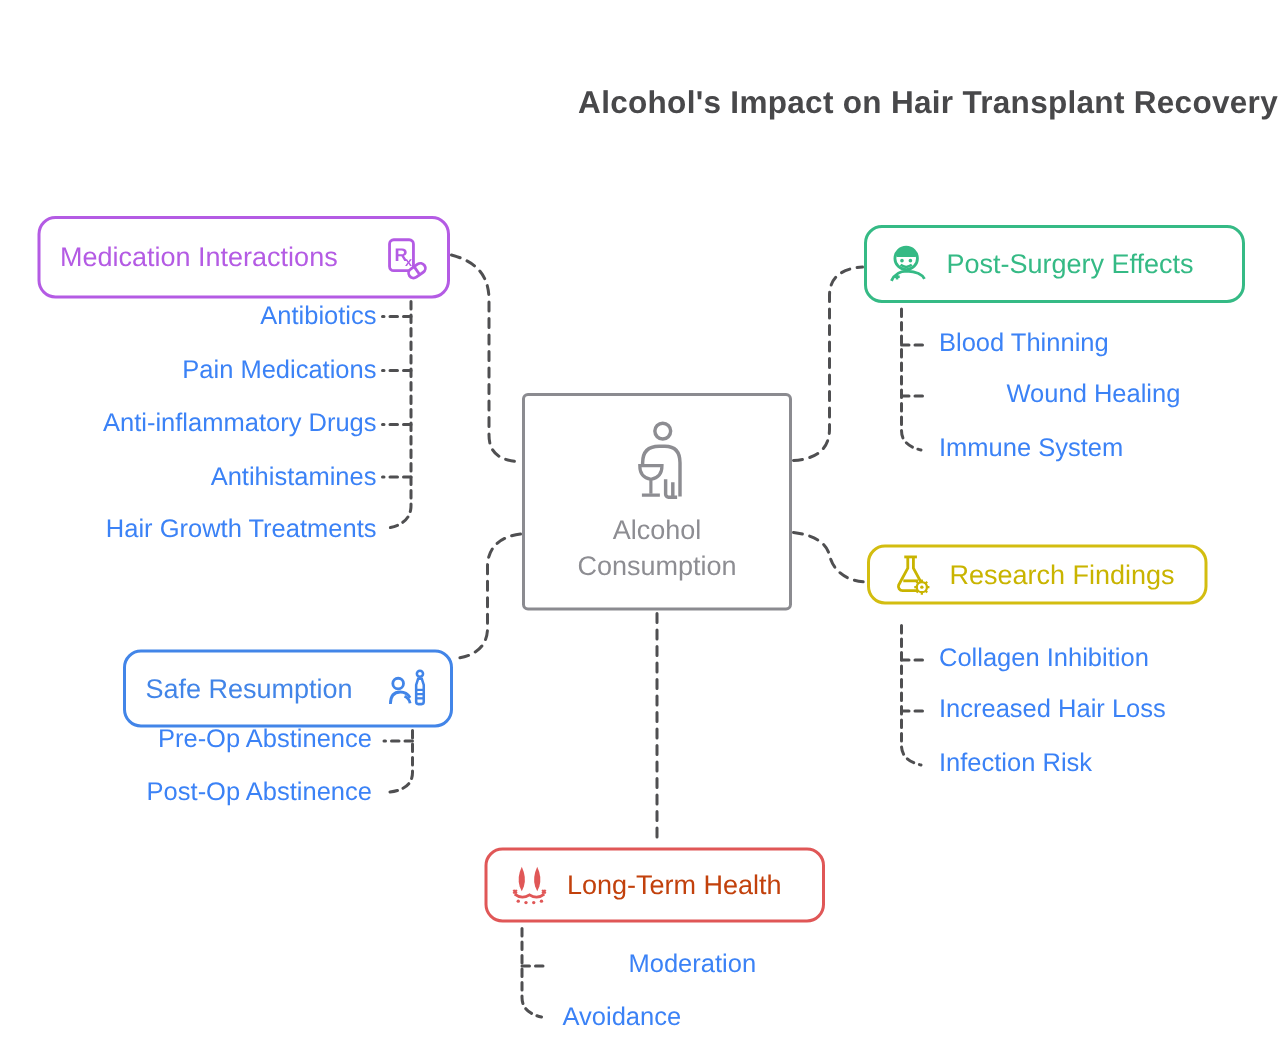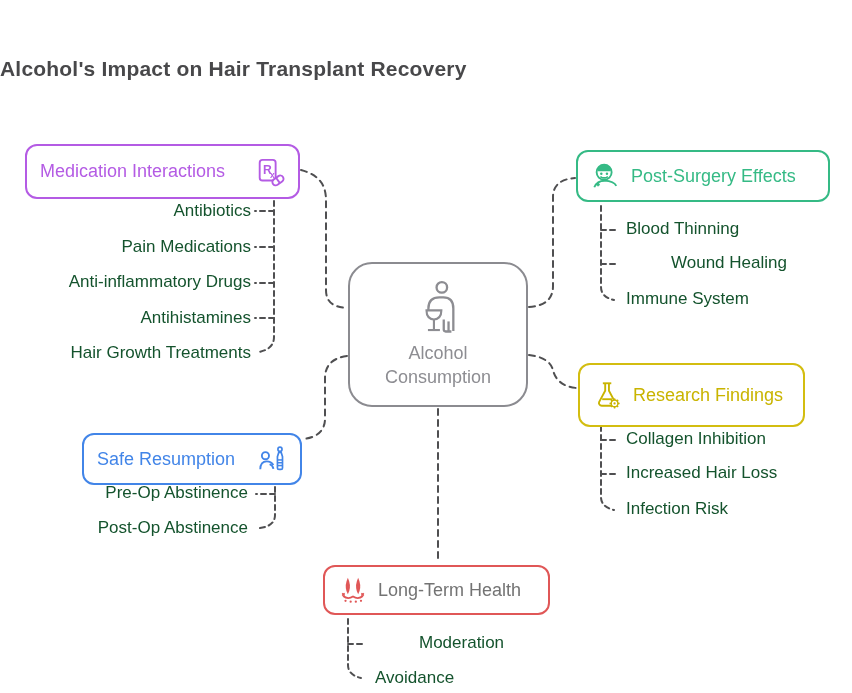--- a/index.html
+++ b/index.html
@@ -2,52 +2,52 @@
 <html><head>
 <meta charset="utf-8">
 <style>
   html,body { margin:0; padding:0; background:#ffffff; }
   .canvas {
     position:relative; width:852px; height:693px; overflow:hidden;
     font-family:"Liberation Sans", sans-serif; background:#ffffff;
   }
   .title {
     position:absolute; left:0; top:57px; width:100%;
-    text-align:left; font-size:21px; font-weight:700; color:#48484a;
+    text-align:right; font-size:21px; font-weight:700; color:#48484a;
     letter-spacing:.2px; margin:0;
   }
   svg.connector-layer { position:absolute; left:0; top:0; pointer-events:none; }
   .conn { fill:none; stroke:#4f4f51; stroke-width:2; stroke-linecap:round; }
   .conn.main { stroke-dasharray:6 5; }
   .conn.item { stroke-dasharray:5 4; }
 
   .box {
     position:absolute; display:flex; align-items:center; gap:10px;
     border:2px solid; border-radius:12px; padding:0 13px; box-sizing:border-box;
     background:#fff; font-size:18px; font-weight:500; white-space:nowrap;
   }
   .box .spacer { flex:1; }
   .box svg { overflow:visible; flex:0 0 auto; }
 
   .box-medication { left:25px;  top:132px; width:275px; height:55px; color:#b45be4; border-color:#b45be4;margin-top:12px; }
   .box-post       { left:576px; top:150px; width:254px; height:52px; color:#35ba85; border-color:#35ba85; }
-  .box-research   { left:578px; top:363px; width:227px; height:64px; color:#c9b400; border-color:#d3bd10; }
+  .box-research   { left:578px; top:363px; width:227px; height:40px; color:#c9b400; border-color:#d3bd10; }
   .box-safe       { left:82px;  top:413px; width:220px; height:52px; color:#4285e8; border-color:#4285e8;margin-top:20px; }
-  .box-long       { left:323px; top:565px; width:227px; height:50px; color:#737373; border-color:#e05757; }
+  .box-long       { left:323px; top:565px; width:227px; height:50px; color:#c2410c; border-color:#e05757; }
 
   .box-center {
     position:absolute; left:348px; top:262px; width:180px; height:145px;
-    border:2px solid #8b8b90; border-radius:24px; box-sizing:border-box;
+    border:2px solid #8b8b90; border-radius:4px; box-sizing:border-box;
     display:flex; flex-direction:column; align-items:center; justify-content:center;
     gap:5px; background:#fff;
   }
   .center-label { color:#8d8d92; font-size:18px; font-weight:500; line-height:24px; text-align:center; }
 
   .leaf {
-    position:absolute; font-size:17px; font-weight:500; color:#14532d;
+    position:absolute; font-size:17px; font-weight:500; color:#3b82f6;
     white-space:nowrap; line-height:22px;
   }
   .leaf.r { text-align:right; }
 
   
   .mi-0 { right:601px; top:200px; } .mi-1 { right:601px; top:236px; }
   .mi-2 { right:601px; top:271px; } .mi-3 { right:601px; top:307px; }
   .mi-4 { right:601px; top:342px; }
   
   .ps-0 { left:626px; top:218px; } .ps-1 { left:626px; top:252px;margin-left:45px; } .ps-2 { left:626px; top:288px; }

